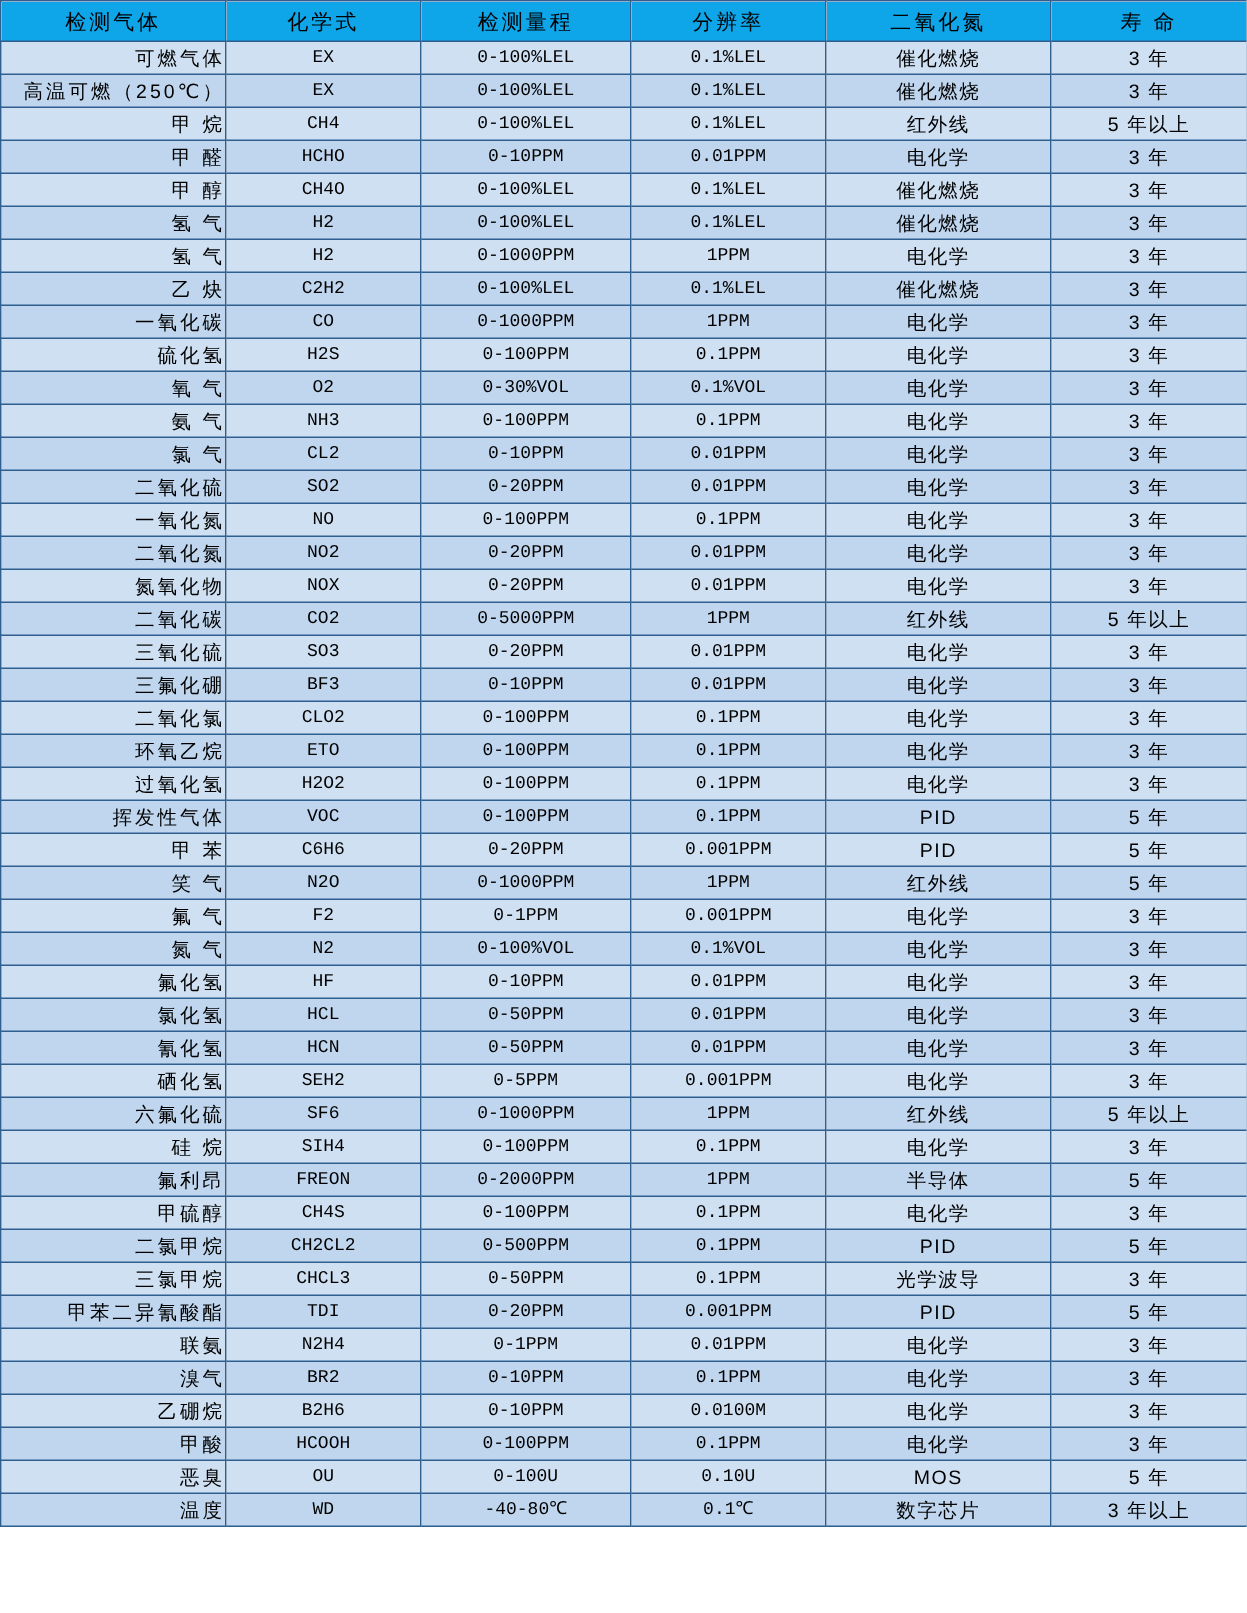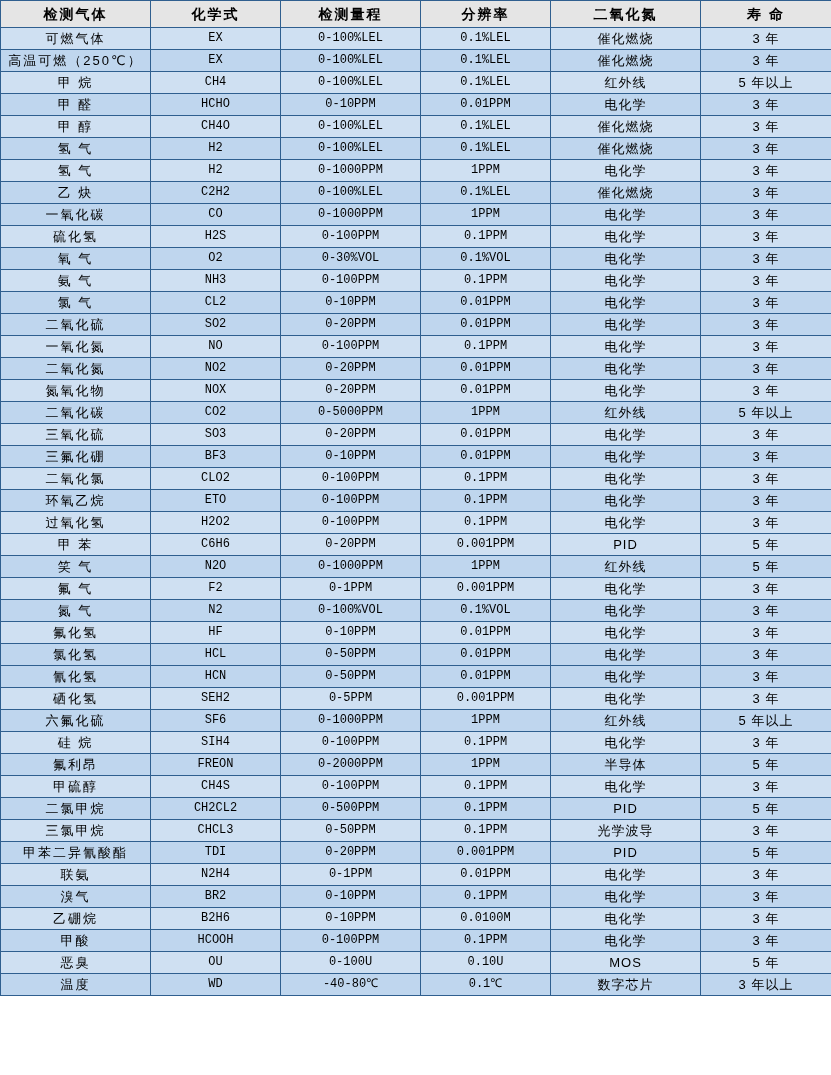--- a/index.html
+++ b/index.html
@@ -22,35 +22,36 @@
     vertical-align: middle;
     font-size: 13px;
     color: #000000;
     padding: 0;
     height: 21px;
     line-height: 21px;
     overflow: hidden;
     white-space: nowrap;
   }
   #gas-table thead th {
-    background: #e5e5e5;
-    font-weight: bold;
+    background: #0ea5e9;
+    font-weight: normal;
     font-size: 14px;
     height: 26px;
     line-height: 26px;
     letter-spacing: 2px;
   }
   #gas-table tbody tr.even td {
     background: #cfe0f2;
   }
   #gas-table tbody tr.odd td {
     background: #bfd6ee;
   }
   #gas-table td.col-name {
     letter-spacing: 2px;
+    text-align: right;
   }
   #gas-table td.col-formula,
   #gas-table td.col-range,
   #gas-table td.col-res {
     font-family: "Liberation Mono", "DejaVu Sans Mono", monospace;
     font-size: 12px;
     letter-spacing: 0;
   }
   #gas-table td.col-principle,
   #gas-table td.col-life {
@@ -263,20 +264,28 @@
         <td class="col-life">3 年</td>
       </tr>
       <tr class="even">
         <td class="col-name">过氧化氢</td>
         <td class="col-formula">H2O2</td>
         <td class="col-range">0-100PPM</td>
         <td class="col-res">0.1PPM</td>
         <td class="col-principle">电化学</td>
         <td class="col-life">3 年</td>
       </tr>
+      <tr class="odd">
+        <td class="col-name">挥发性气体</td>
+        <td class="col-formula">VOC</td>
+        <td class="col-range">0-100PPM</td>
+        <td class="col-res">0.1PPM</td>
+        <td class="col-principle">PID</td>
+        <td class="col-life">5 年</td>
+      </tr>
       <tr class="even">
         <td class="col-name">甲 苯</td>
         <td class="col-formula">C6H6</td>
         <td class="col-range">0-20PPM</td>
         <td class="col-res">0.001PPM</td>
         <td class="col-principle">PID</td>
         <td class="col-life">5 年</td>
       </tr>
       <tr class="odd">
         <td class="col-name">笑 气</td>

